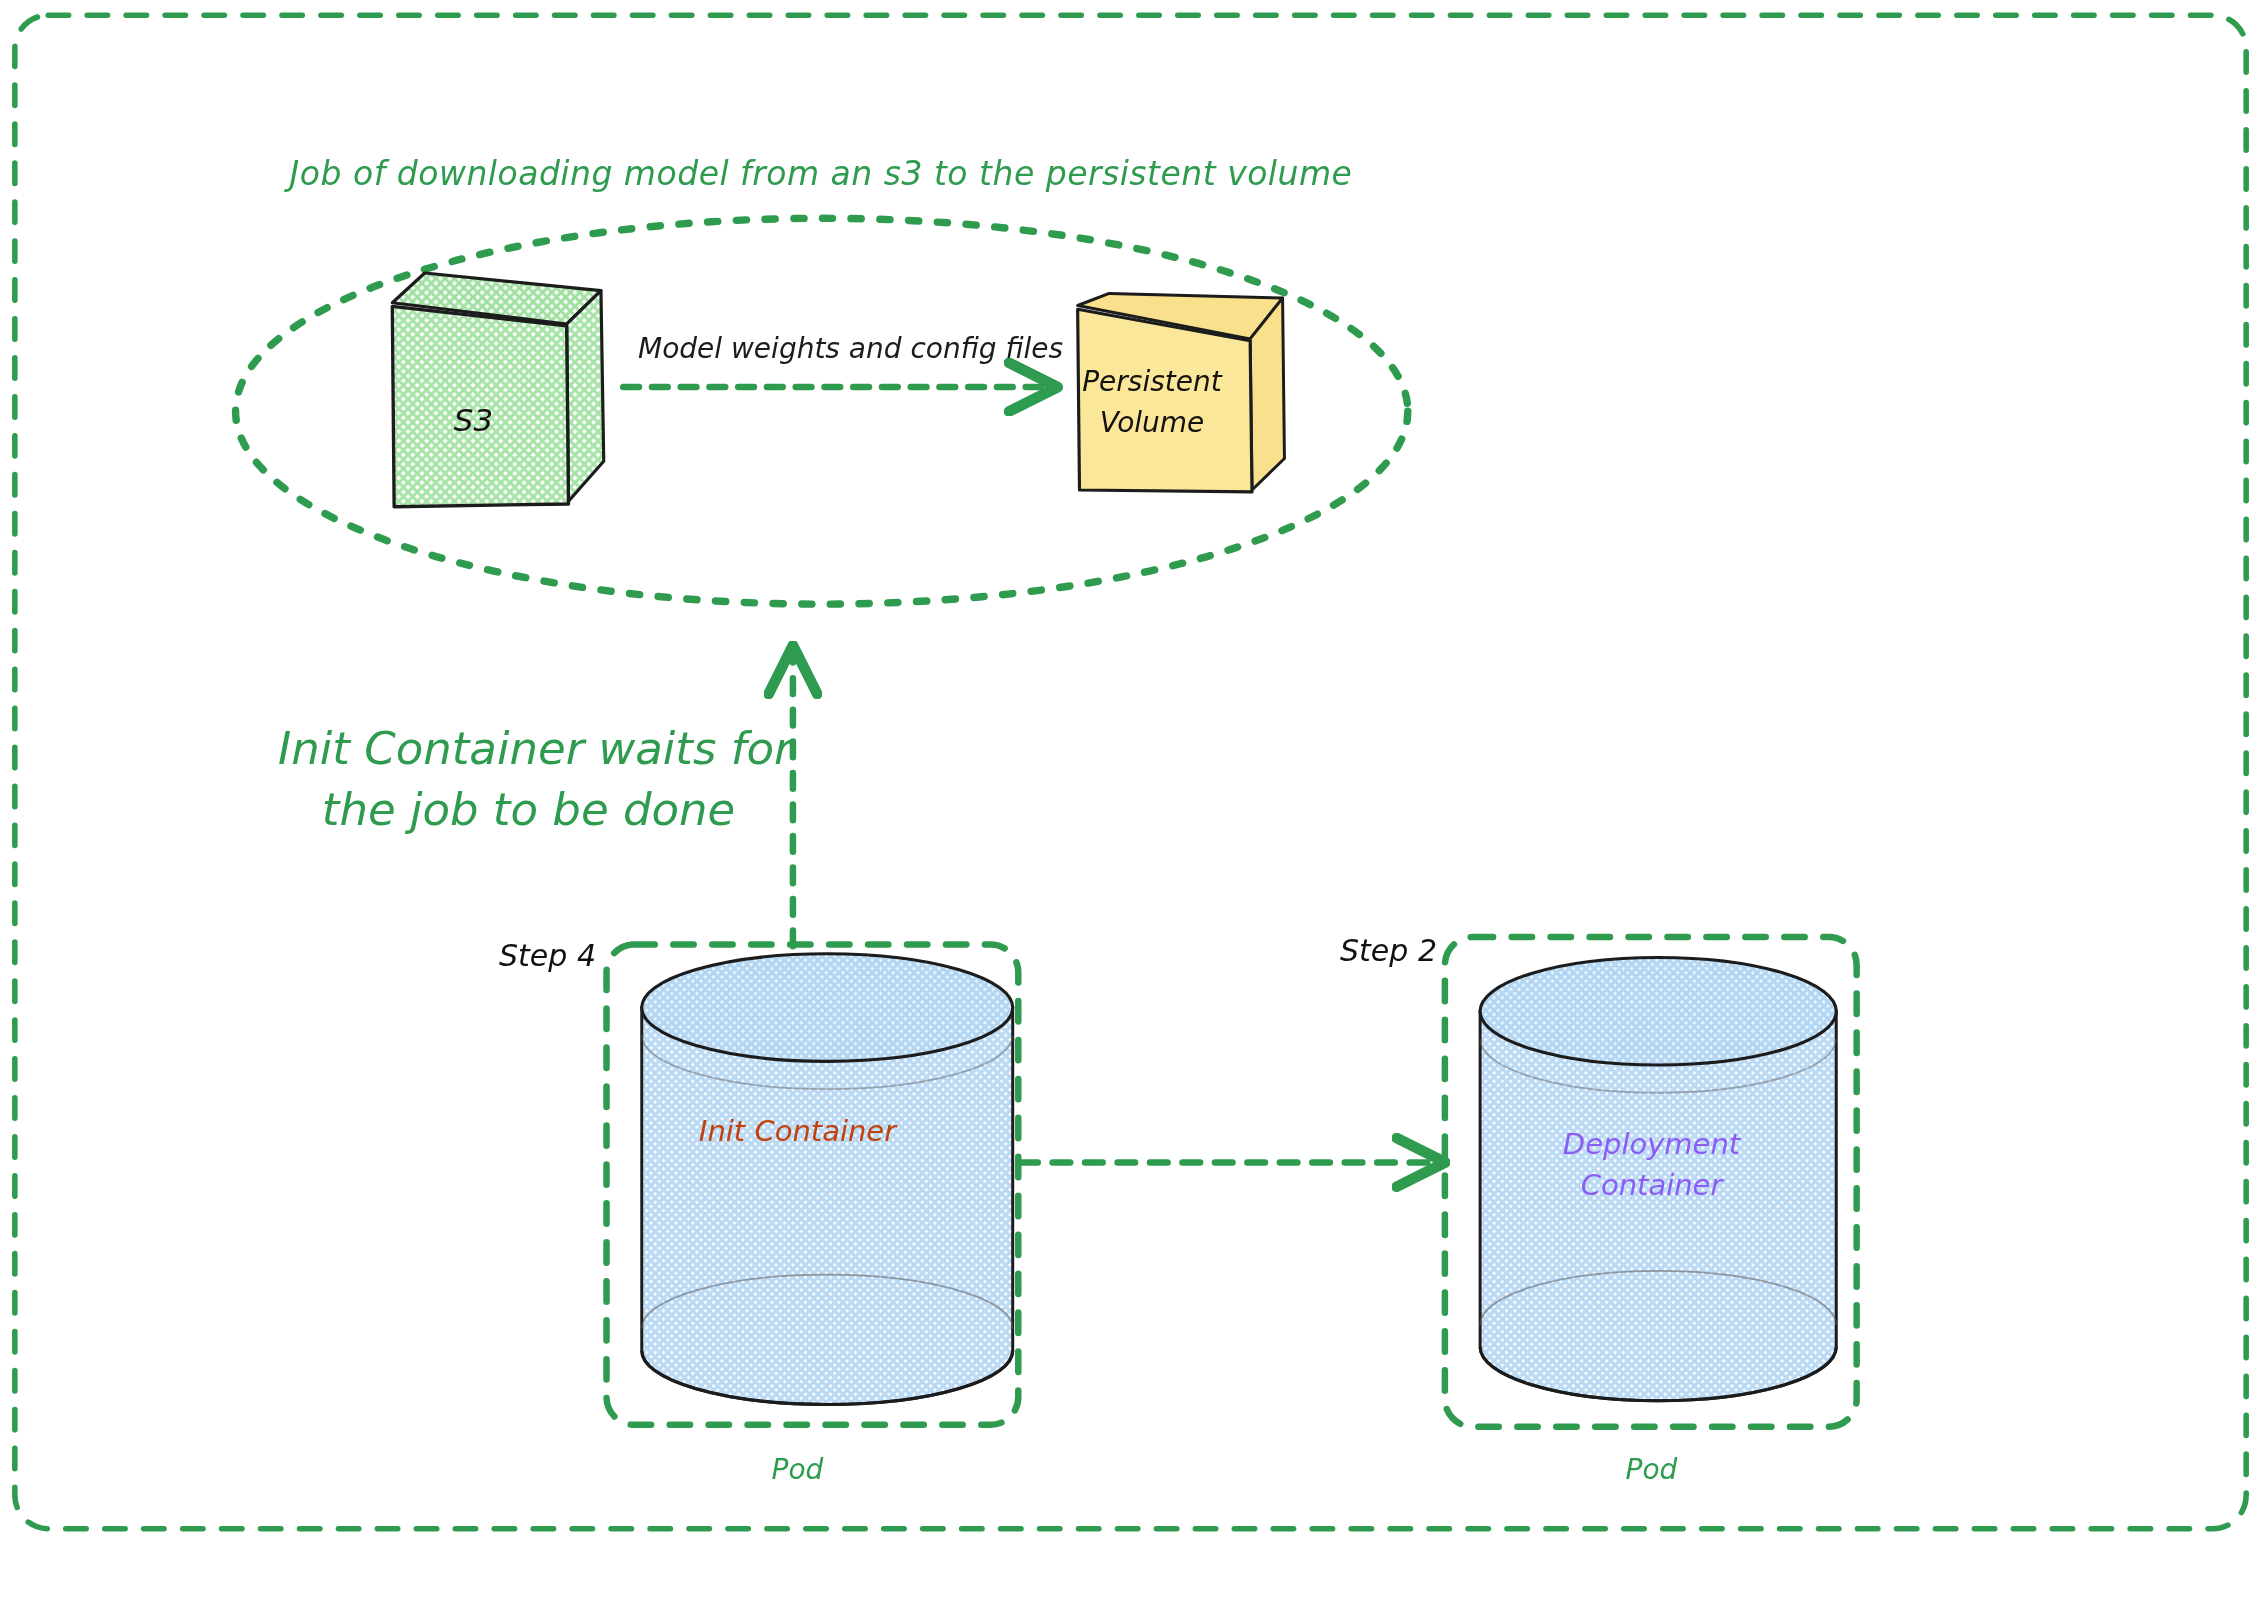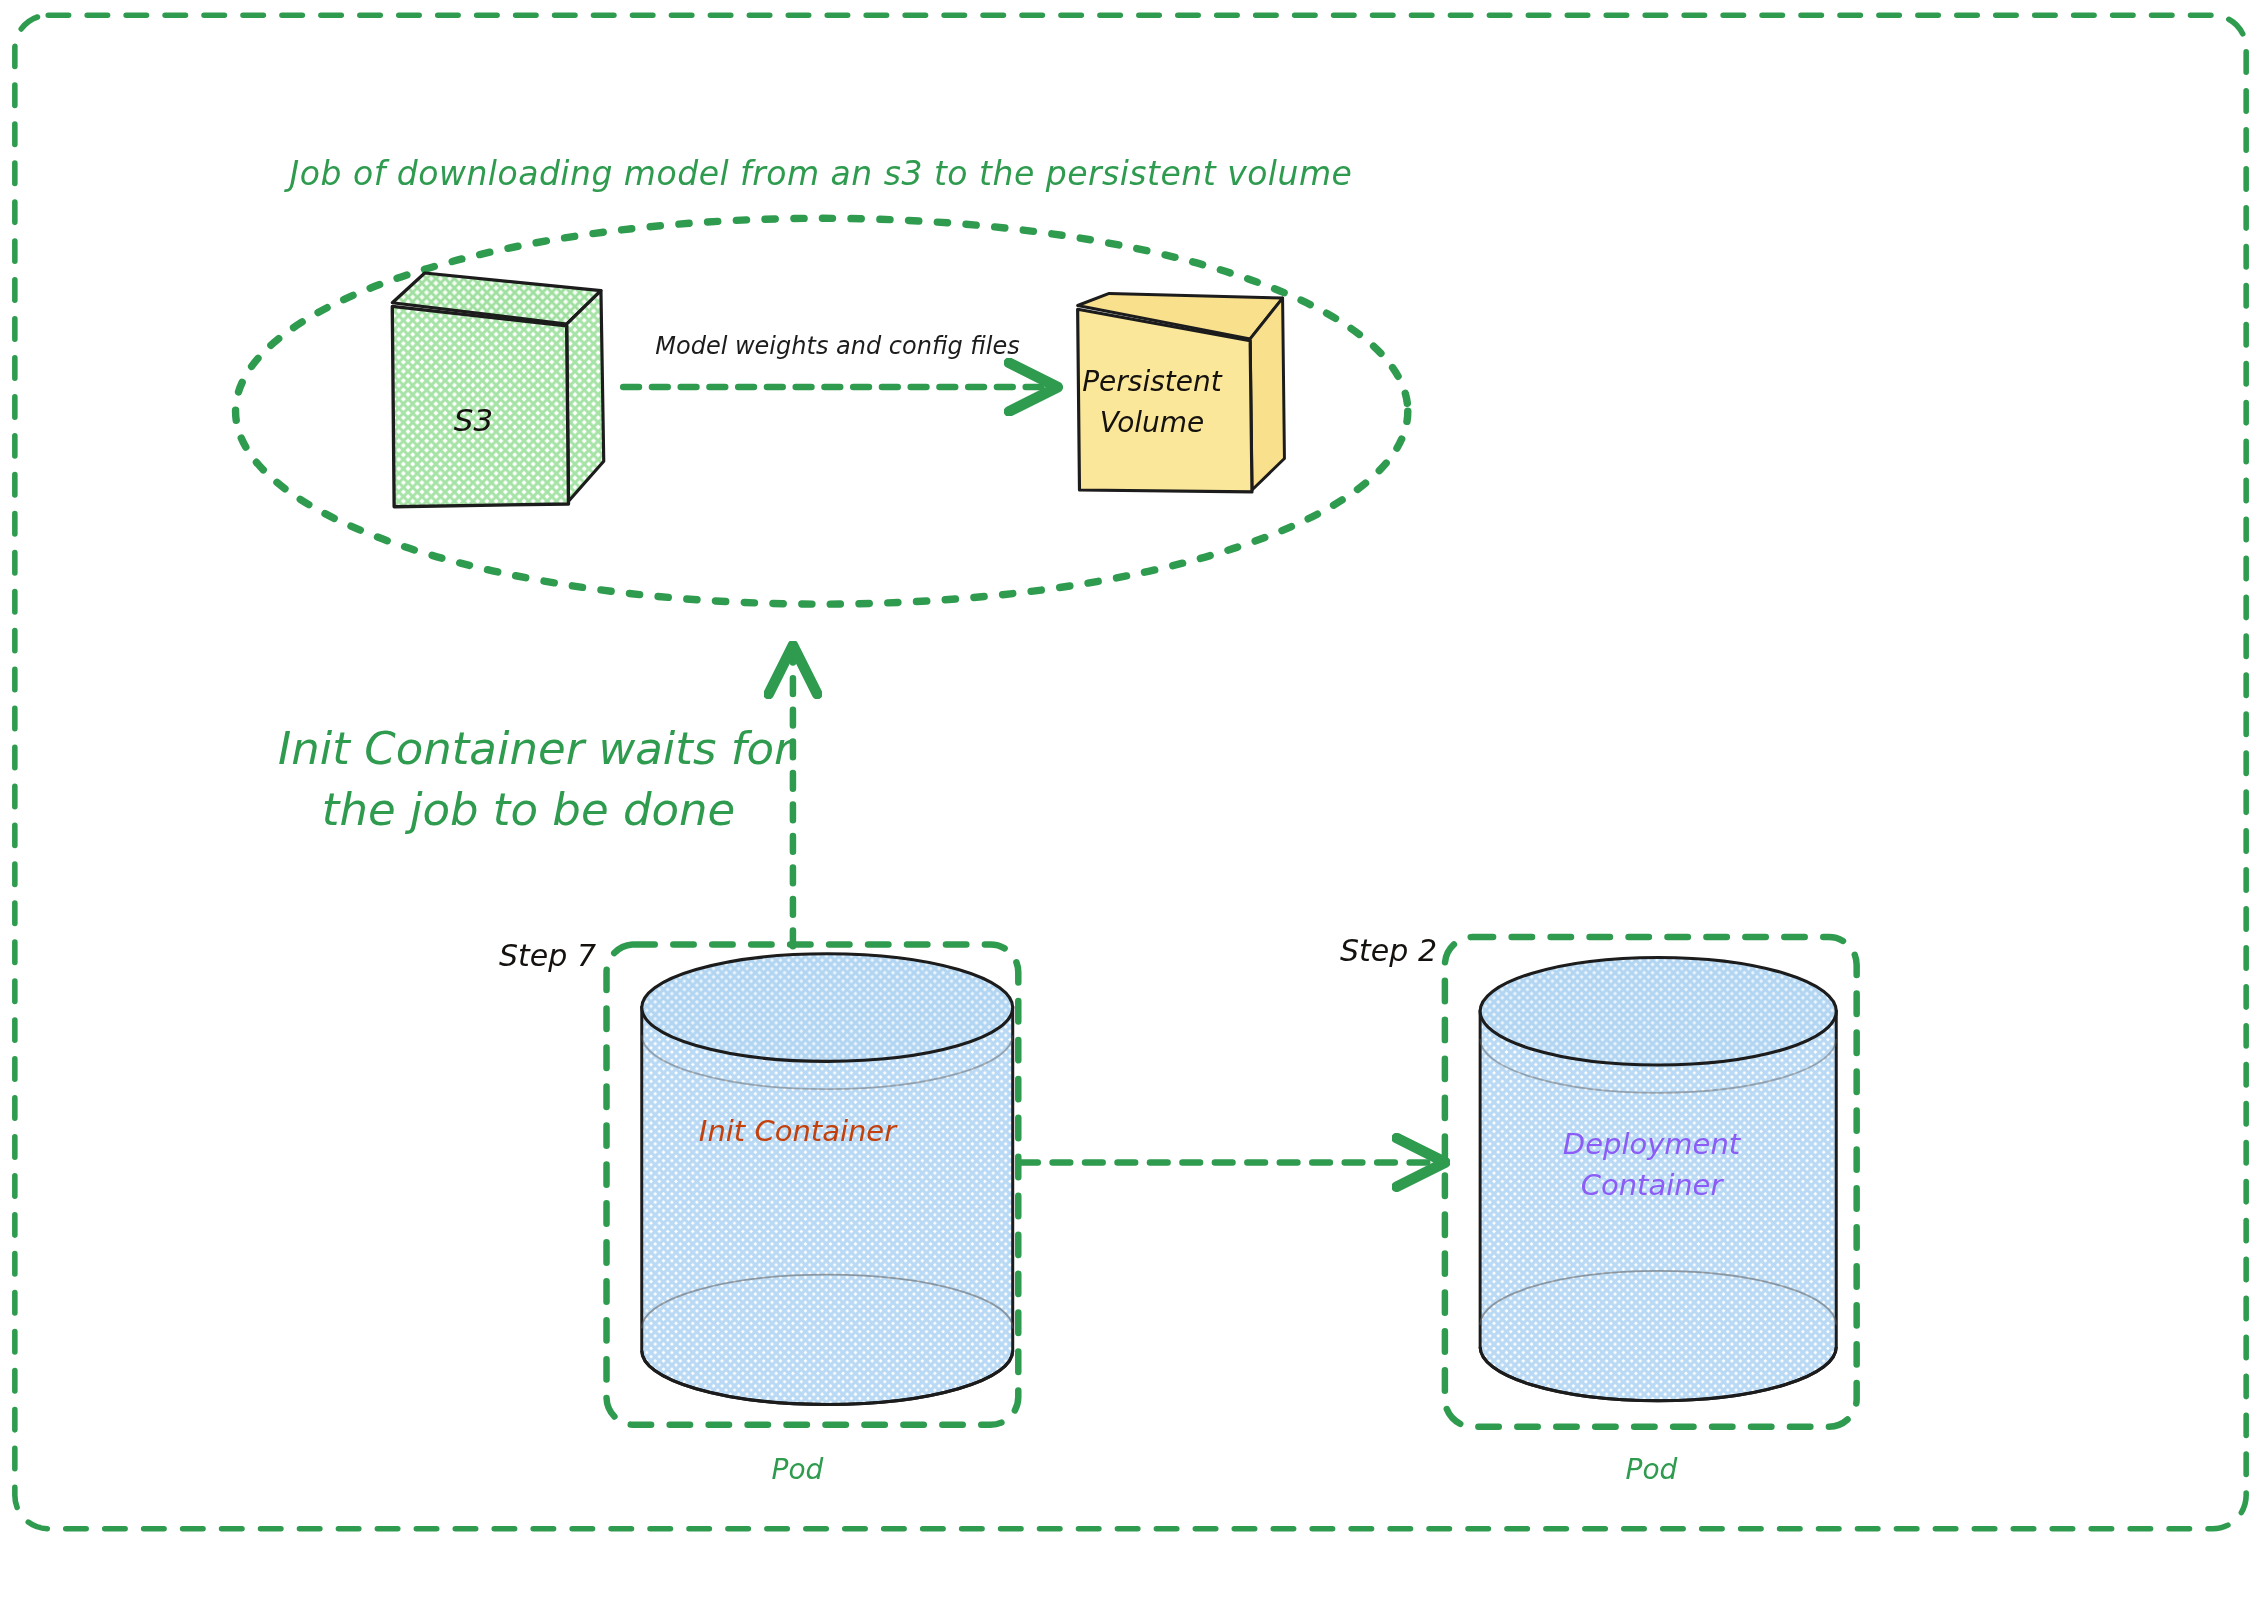--- a/index.html
+++ b/index.html
@@ -17,21 +17,21 @@
   #namespace-border-label{
     left:0;top:1568px;width:2261px;text-align:center;
     color:#2e9b4f;font-size:28px;letter-spacing:0.9px;
   }
   #job-title{
     left:0;top:153px;width:1642px;text-align:center;
     color:#2e9b4f;font-size:33px;letter-spacing:0.5px;
   }
   #edge-label-weights{
     left:638px;top:331px;width:399px;text-align:center;
-    color:#1c1c1c;font-size:24px;
+    color:#1c1c1c;font-size:28px;
   }
   #init-wait-label{
     left:278px;top:719px;width:501px;text-align:center;
     color:#2e9b4f;font-size:45px;line-height:1.35;
   }
   #s3-label{
     left:390px;top:401px;width:167px;text-align:center;
     color:#14110f;font-size:31px;
   }
   #pv-label{
@@ -160,21 +160,21 @@
   <div class="lbl hand" id="job-title">Job of downloading model from an s3 to the persistent volume</div>
 
   <div class="lbl hand" id="s3-label">S3</div>
 
   <div class="lbl hand" id="pv-label"><span>Persistent</span><br><span>Volume</span></div>
 
   <div class="lbl hand" id="edge-label-weights">Model weights and config files</div>
 
   <div class="lbl hand" id="init-wait-label"><span>Init Container waits for</span><br><span>the job to be done</span></div>
 
-  <div class="lbl hand" id="step1-label">Step 7</div>
+  <div class="lbl hand" id="step1-label">Step 4</div>
 
   <div class="lbl hand" id="step2-label">Step 2</div>
 
   <div class="lbl hand" id="init-container-label">Init Container</div>
 
   <div class="lbl hand" id="deployment-container-label"><span>Deployment</span><br><span>Container</span></div>
 
   <div class="lbl hand" id="pod1-label">Pod</div>
 
   <div class="lbl hand" id="pod2-label">Pod</div>

